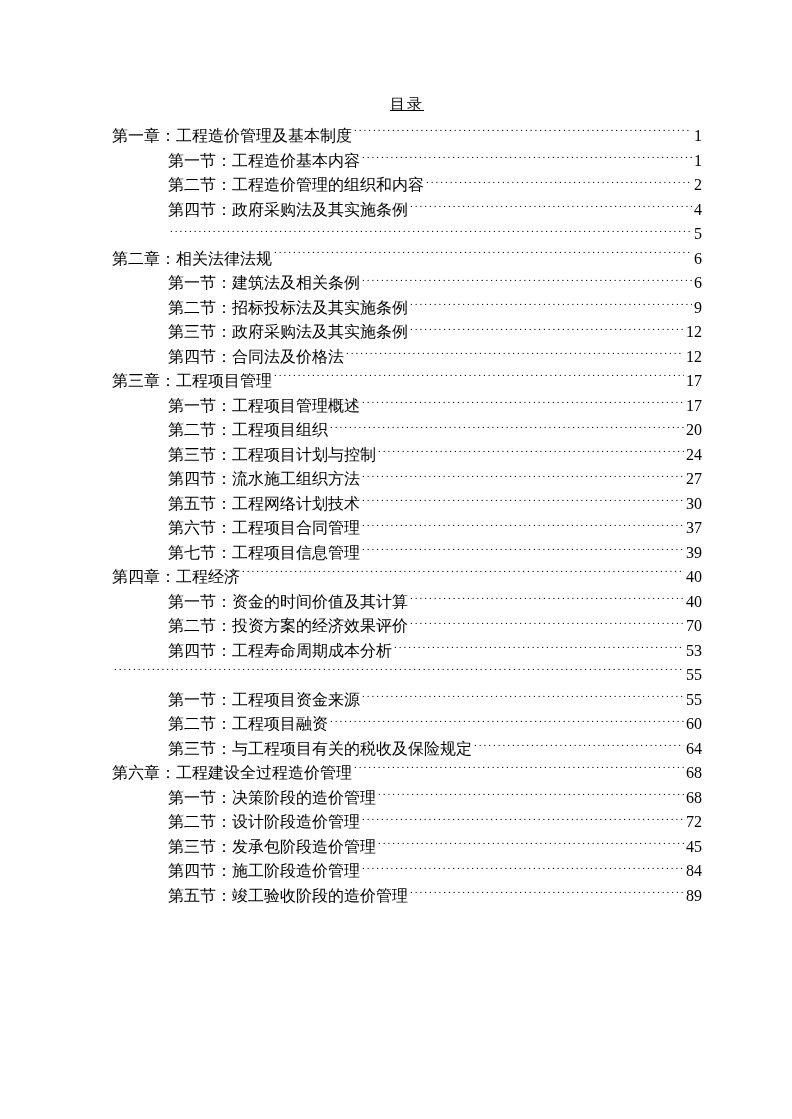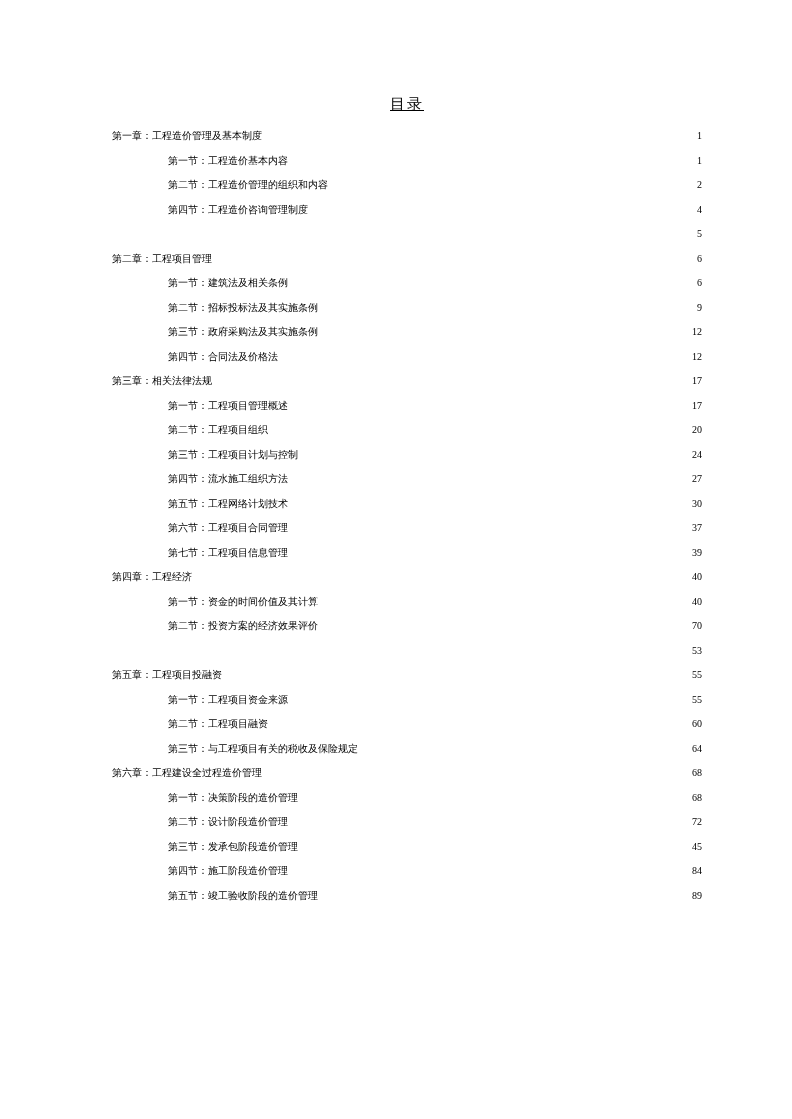--- a/index.html
+++ b/index.html
@@ -17,24 +17,24 @@
     font-size: 15px;
     margin-bottom: 10px;
     letter-spacing: 2px;
     text-decoration: underline;
   }
   .toc-line {
     display: flex;
     align-items: baseline;
     white-space: nowrap;
     line-height: 24.5px;
-    font-size: 10px;
+    font-size: 16px;
   }
   .toc-line.level1 { margin-left: 0; }
-  .toc-line.level2 { margin-left: 56px; }
+  .toc-line.level2 { margin-left: 56px; align-items: center; }
   .label { flex: 0 0 auto; }
   .leader {
     flex: 1 1 auto;
     overflow: hidden;
     position: relative;
     height: 1em;
   }
   .leader::after {
     content: ".....................................................................................................................................................................................................";
     position: absolute;
@@ -60,30 +60,30 @@
       <span class="label">第一节：工程造价基本内容</span>
       <span class="leader"></span>
       <span class="page">1</span>
     </div>
     <div class="toc-line level2">
       <span class="label">第二节：工程造价管理的组织和内容</span>
       <span class="leader"></span>
       <span class="page">2</span>
     </div>
     <div class="toc-line level2">
-      <span class="label">第四节：工程造价咨询管理制度</span>
+      <span class="label">第四节：政府采购法及其实施条例</span>
       <span class="leader"></span>
       <span class="page">4</span>
     </div>
     <div class="toc-line level2">
       <span class="leader"></span>
       <span class="page">5</span>
     </div>
     <div class="toc-line level1">
-      <span class="label">第二章：工程项目管理</span>
+      <span class="label">第二章：相关法律法规</span>
       <span class="leader"></span>
       <span class="page">6</span>
     </div>
     <div class="toc-line level2">
       <span class="label">第一节：建筑法及相关条例</span>
       <span class="leader"></span>
       <span class="page">6</span>
     </div>
     <div class="toc-line level2">
       <span class="label">第二节：招标投标法及其实施条例</span>
@@ -94,21 +94,21 @@
       <span class="label">第三节：政府采购法及其实施条例</span>
       <span class="leader"></span>
       <span class="page">12</span>
     </div>
     <div class="toc-line level2">
       <span class="label">第四节：合同法及价格法</span>
       <span class="leader"></span>
       <span class="page">12</span>
     </div>
     <div class="toc-line level1">
-      <span class="label">第三章：相关法律法规</span>
+      <span class="label">第三章：工程项目管理</span>
       <span class="leader"></span>
       <span class="page">17</span>
     </div>
     <div class="toc-line level2">
       <span class="label">第一节：工程项目管理概述</span>
       <span class="leader"></span>
       <span class="page">17</span>
     </div>
     <div class="toc-line level2">
       <span class="label">第二节：工程项目组织</span>
@@ -149,25 +149,25 @@
       <span class="label">第一节：资金的时间价值及其计算</span>
       <span class="leader"></span>
       <span class="page">40</span>
     </div>
     <div class="toc-line level2">
       <span class="label">第二节：投资方案的经济效果评价</span>
       <span class="leader"></span>
       <span class="page">70</span>
     </div>
     <div class="toc-line level2">
+      <span class="label">第四节：工程寿命周期成本分析</span>
       <span class="leader"></span>
       <span class="page">53</span>
     </div>
     <div class="toc-line level1">
-      <span class="label">第五章：工程项目投融资</span>
       <span class="leader"></span>
       <span class="page">55</span>
     </div>
     <div class="toc-line level2">
       <span class="label">第一节：工程项目资金来源</span>
       <span class="leader"></span>
       <span class="page">55</span>
     </div>
     <div class="toc-line level2">
       <span class="label">第二节：工程项目融资</span>

